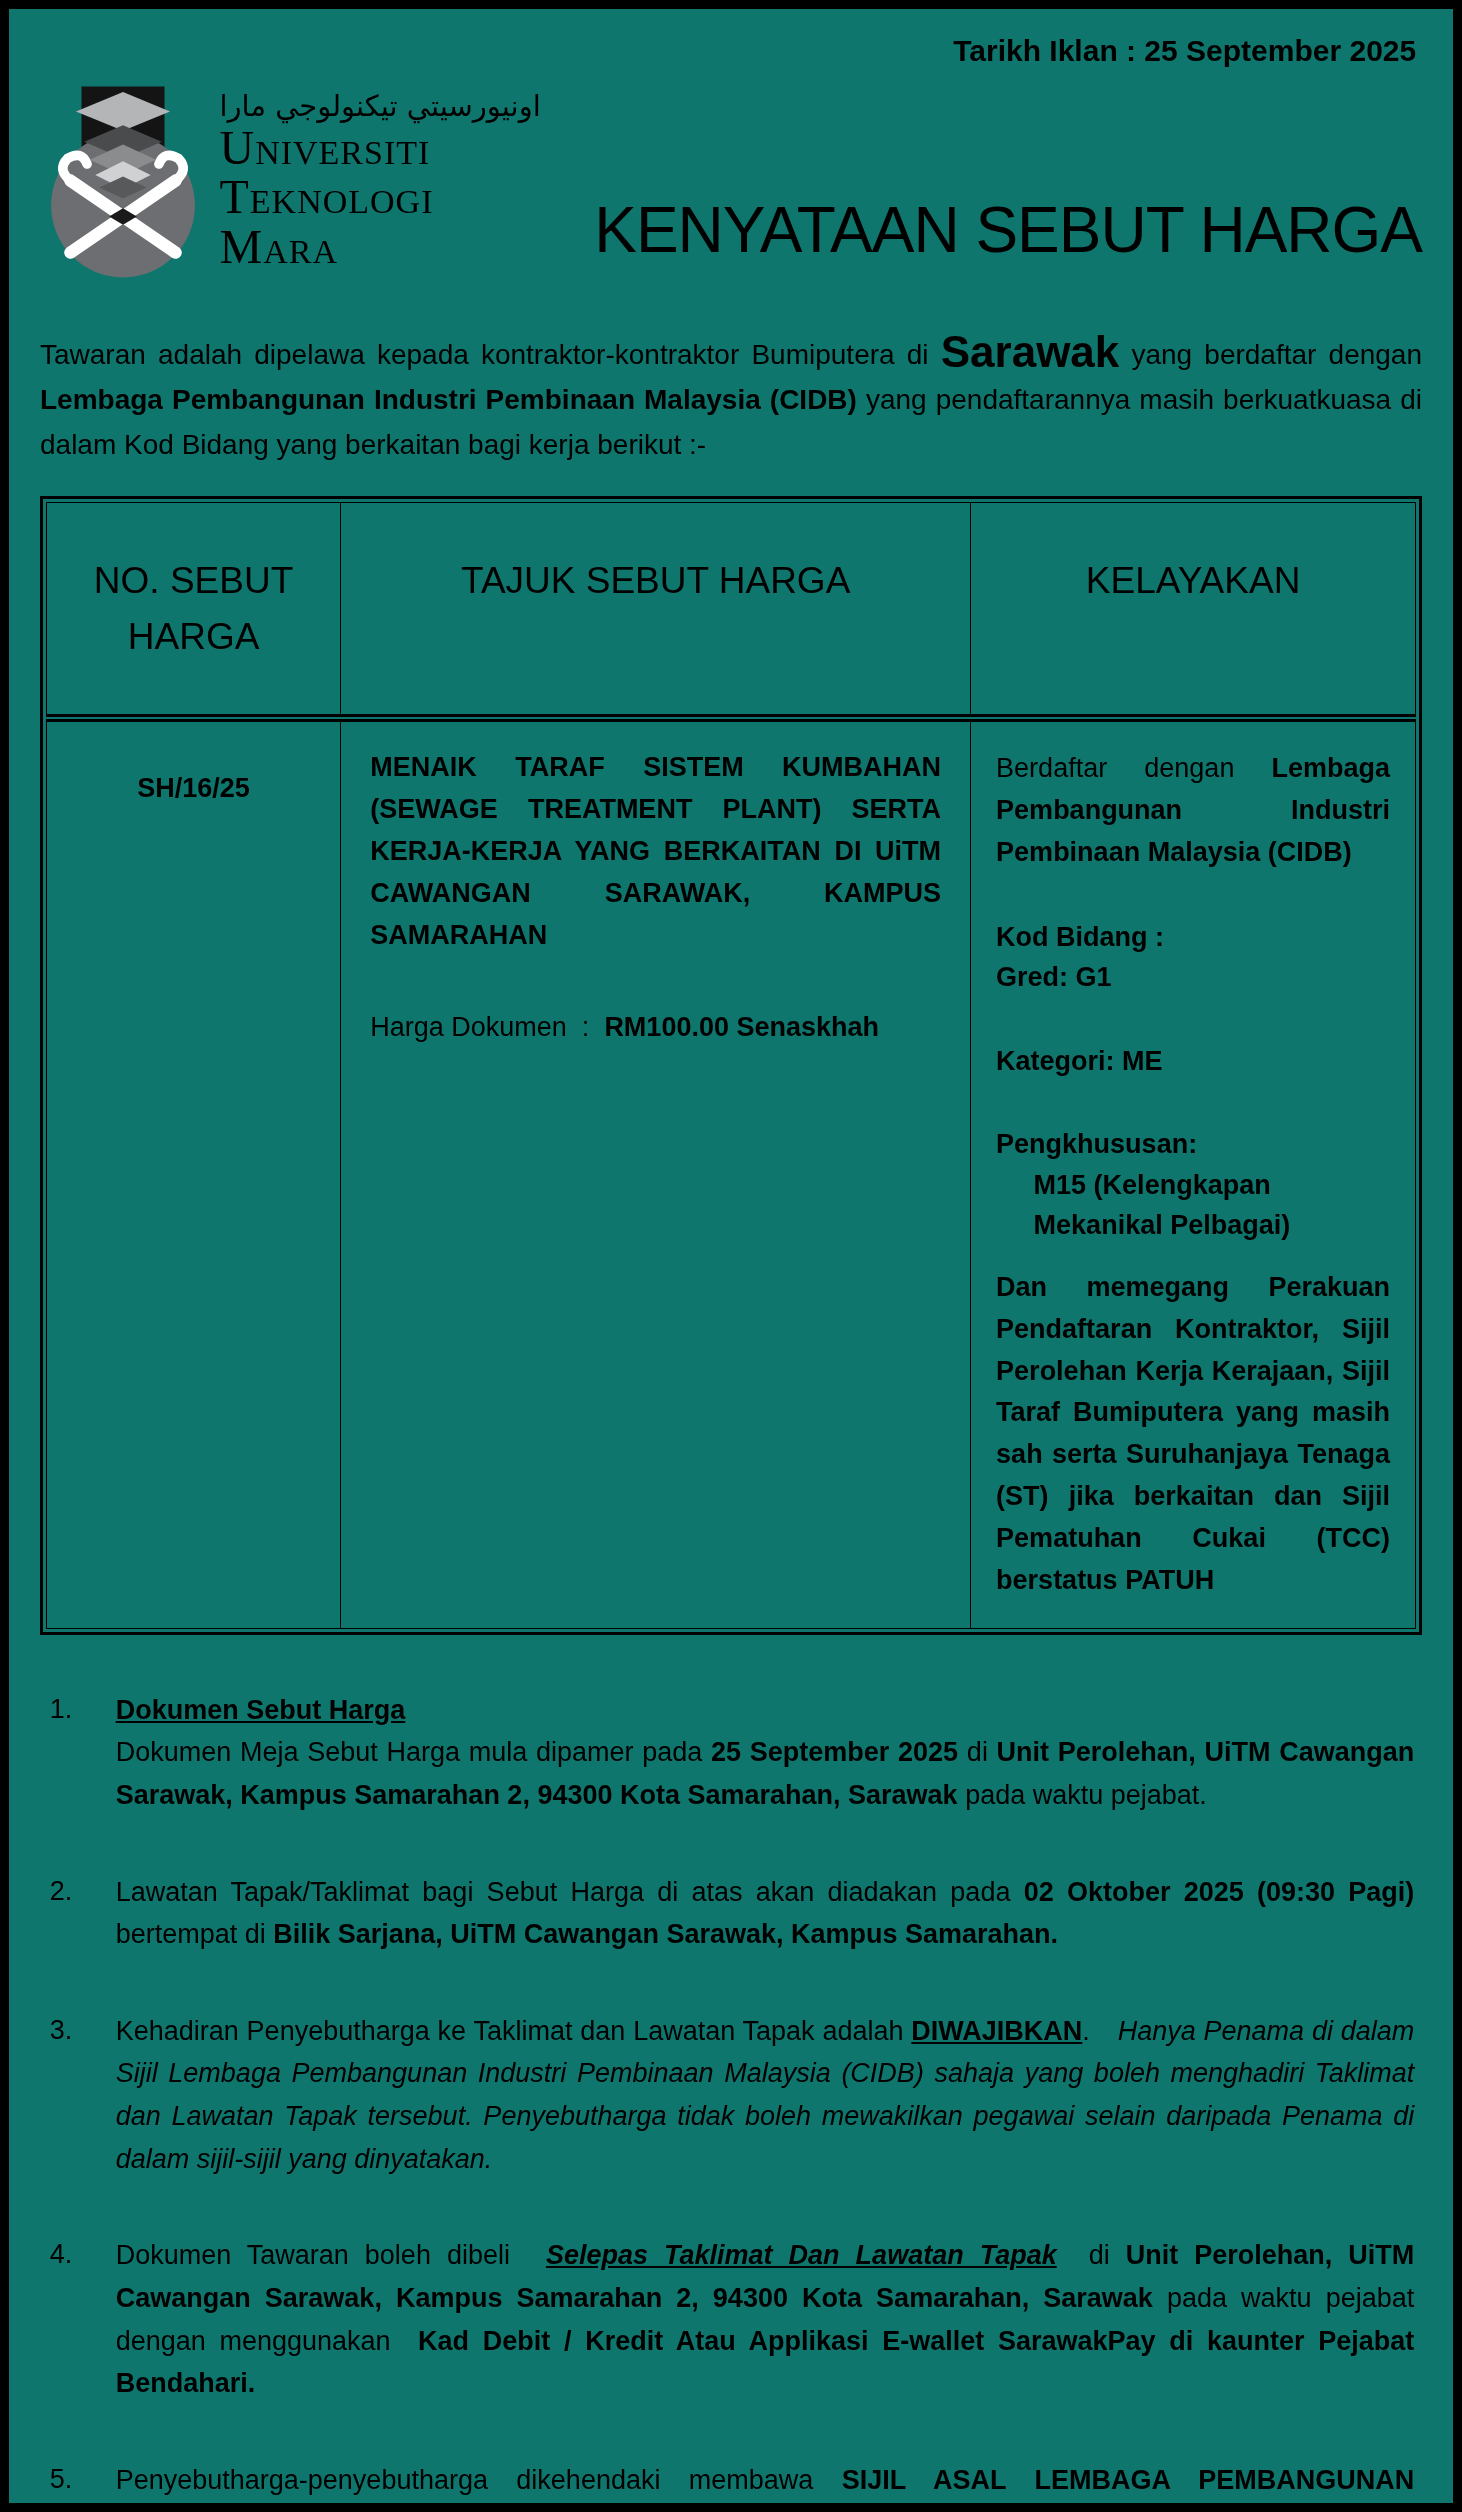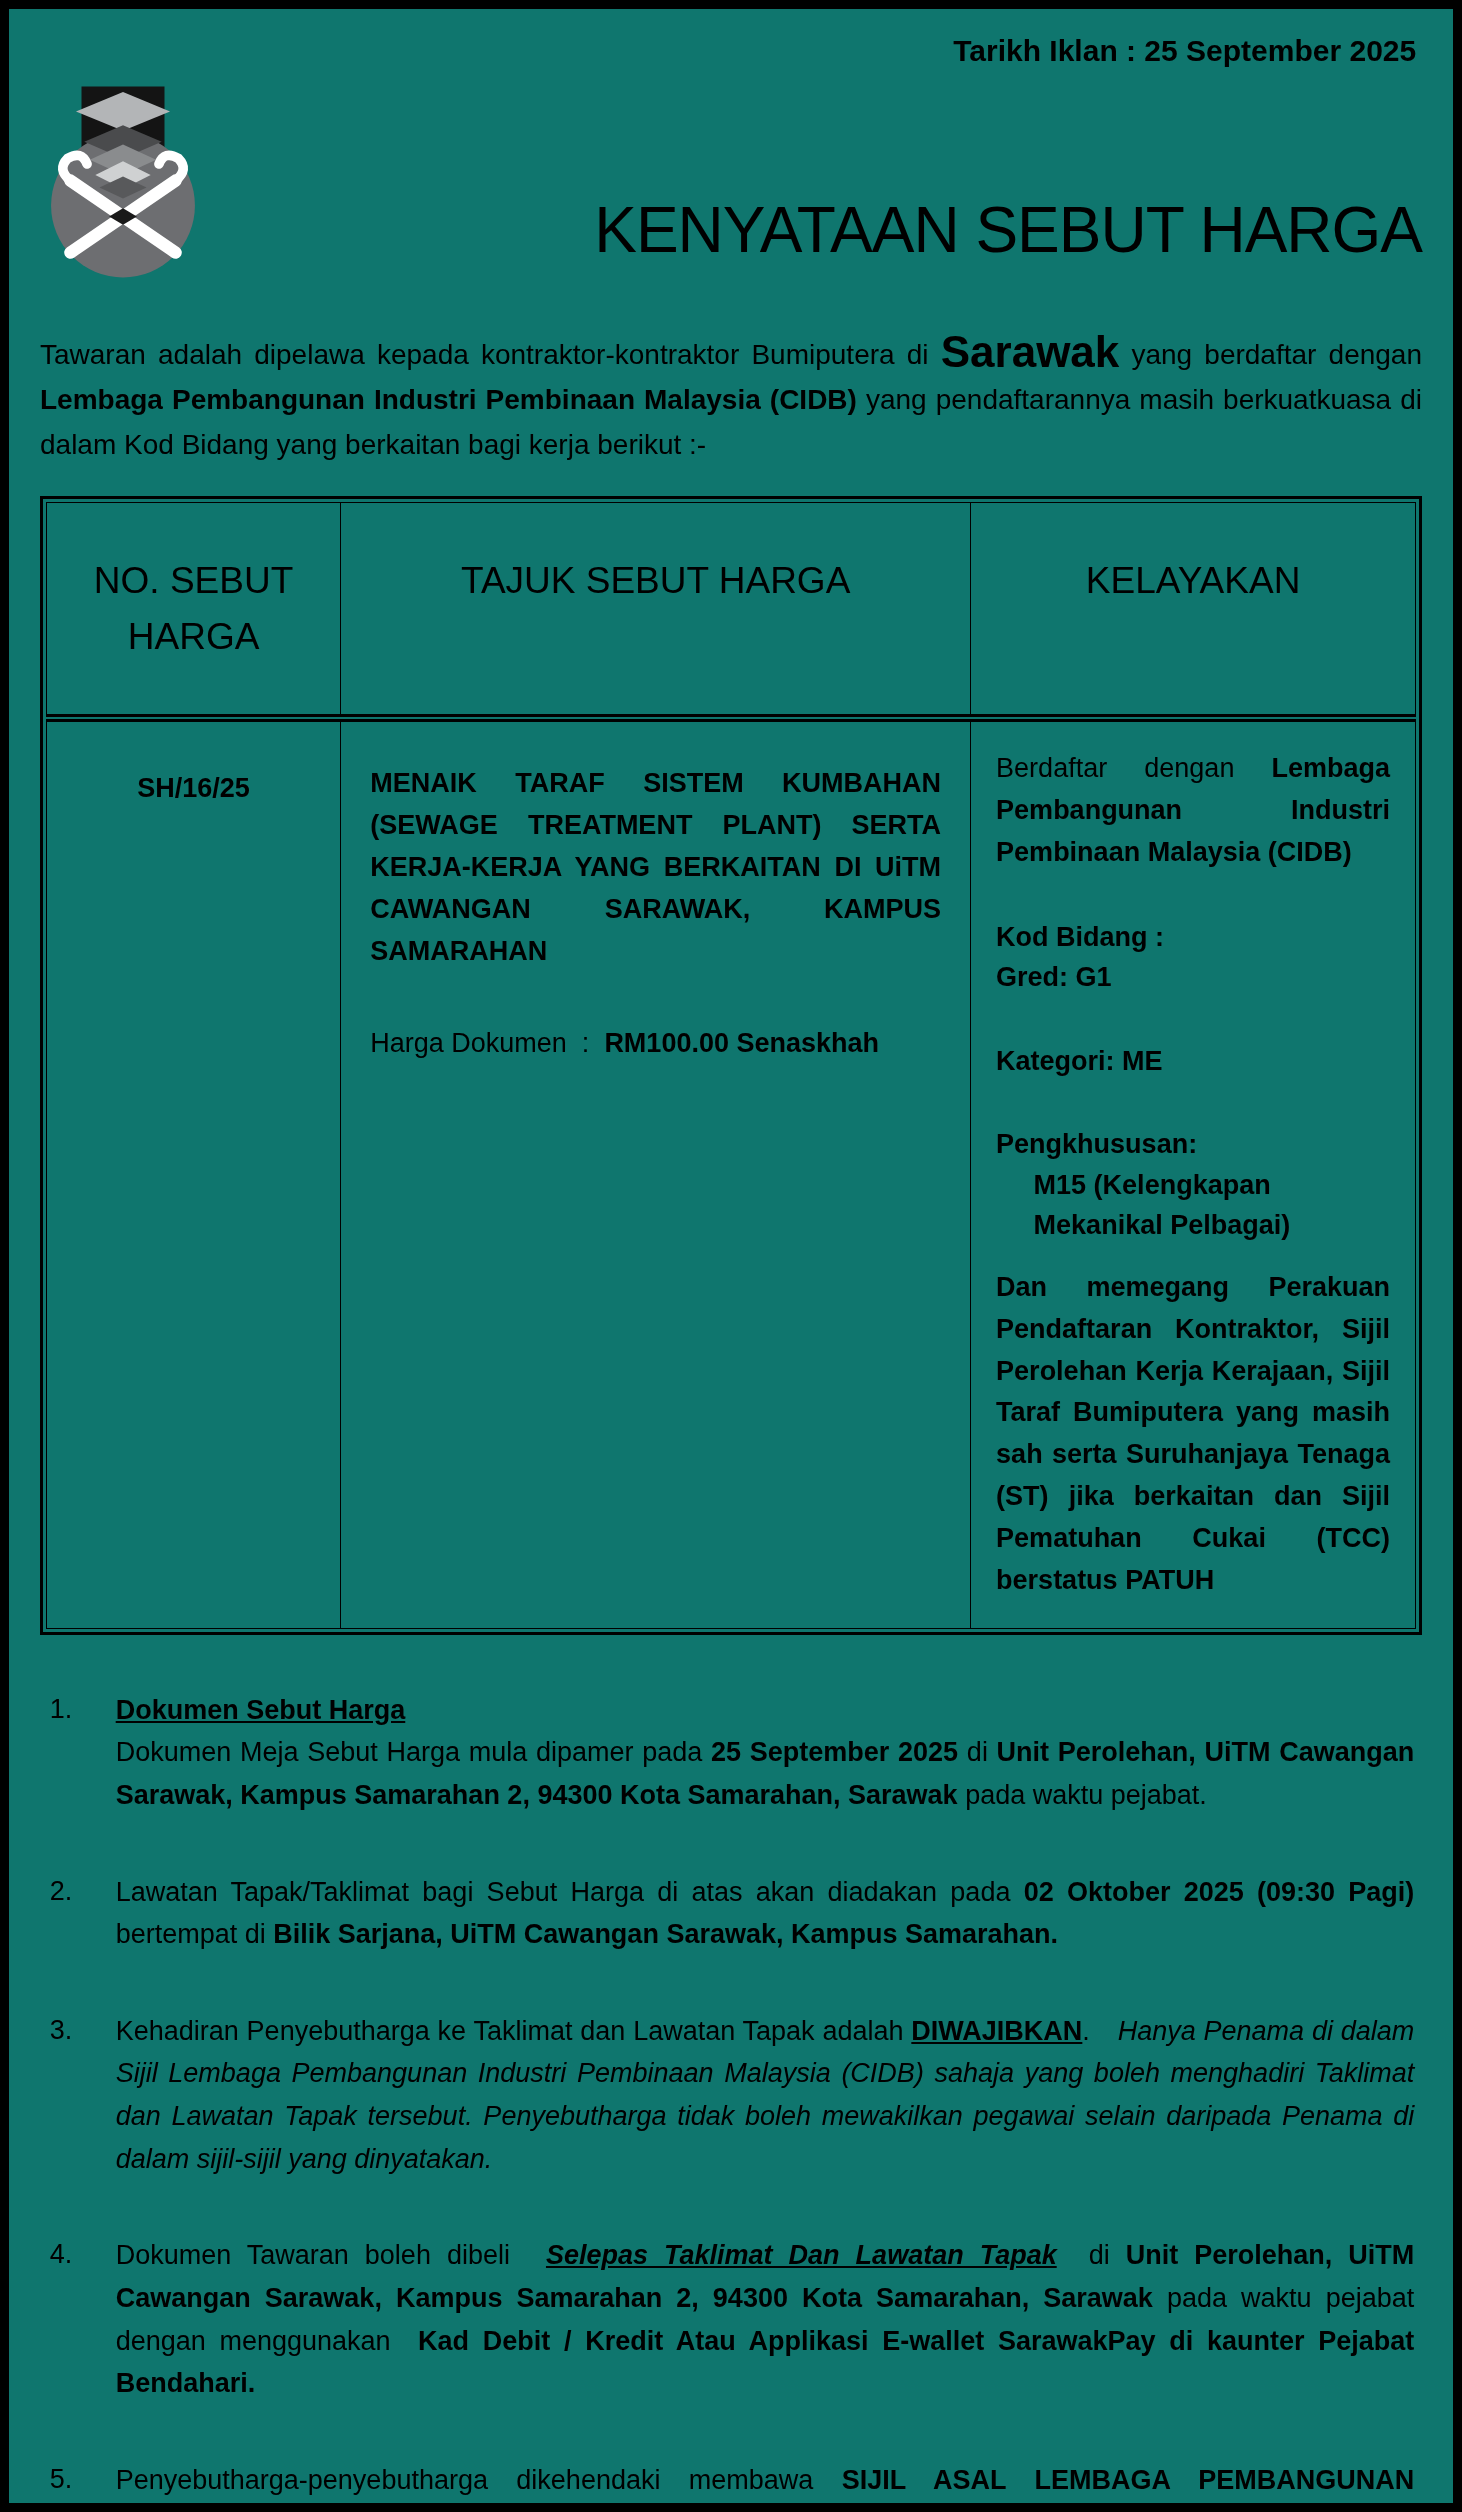--- a/index.html
+++ b/index.html
@@ -34,21 +34,21 @@
   .intro { margin-top:25px; text-align:justify; font-size:28px; line-height:1.6; }
 
   
   .table-frame { border:3.9px solid #000; padding:2.9px; margin-top:29px; }
   table { width:100%; border-collapse:collapse; table-layout:fixed; }
   th, td { border:1.9px solid #000; vertical-align:top; }
   th { font-size:37px; font-weight:normal; padding:50px 15px; border-bottom:8.7px double #000; }
   col.c1 { width:21.5%; } col.c2 { width:46%; } col.c3 { width:32.5%; }
   td { height:851px; }
   .cell-no { text-align:center; font-weight:bold; padding-top:46px; }
-  .cell-tajuk { padding:41px 29px; }
+  .cell-tajuk { padding:25px 29px; }
   .tajuk-para { font-weight:bold; text-align:justify; line-height:1.55; }
   .harga-line { margin-top:50px; }
   .cell-kelayakan { padding:26px 25px; }
   .kel-p { text-align:justify; line-height:1.55; }
   .kel-center { text-align:left; font-weight:bold; margin-top:43px; line-height:1.5; }
   .kel-narrow { max-width:319px; margin-left:auto; margin-right:auto; }
   .kel-last { font-weight:bold; margin-top:21px; }
 
   
   .notices { margin-top:54px; padding:0 7.7px 0 9.7px; }
@@ -76,20 +76,26 @@
         <polygon points="60,56 80,66 60,76 40,66" fill="#cfd1d2"></polygon>
         <polygon points="60,67 77,75 60,83 43,75" fill="#58595b"></polygon>
         <g stroke="#fff" stroke-width="9" stroke-linecap="round">
           <line x1="22" y1="70" x2="98" y2="122"></line>
           <line x1="98" y1="70" x2="22" y2="122"></line>
         </g>
         <path d="M22 70 q -10 -8 -2 -16 q 10 -6 14 4" fill="none" stroke="#fff" stroke-width="7" stroke-linecap="round"></path>
         <path d="M98 70 q 10 -8 2 -16 q -10 -6 -14 4" fill="none" stroke="#fff" stroke-width="7" stroke-linecap="round"></path>
         <polygon points="60,90 70,96 60,102 50,96" fill="#1a1a1a"></polygon>
       </svg>
+      <div class="logo-text">
+        <div class="jawi">اونيورسيتي تيكنولوجي مارا</div>
+        <div class="uni-line">Universiti</div>
+        <div class="uni-line">Teknologi</div>
+        <div class="uni-line">Mara</div>
+      </div>
     </div>
     <div class="doc-title-wrap">
       <span class="doc-title">KENYATAAN SEBUT HARGA</span>
     </div>
   </div>
 
   <div class="intro"><span>Tawaran adalah dipelawa kepada kontraktor-kontraktor Bumiputera di </span><span class="b xl">Sarawak</span><span> yang berdaftar dengan </span><span class="b">Lembaga Pembangunan Industri Pembinaan Malaysia (CIDB)</span><span> yang pendaftarannya masih berkuatkuasa di dalam Kod Bidang yang berkaitan bagi kerja berikut :-</span></div>
 
   <div class="table-frame">
     <table>

